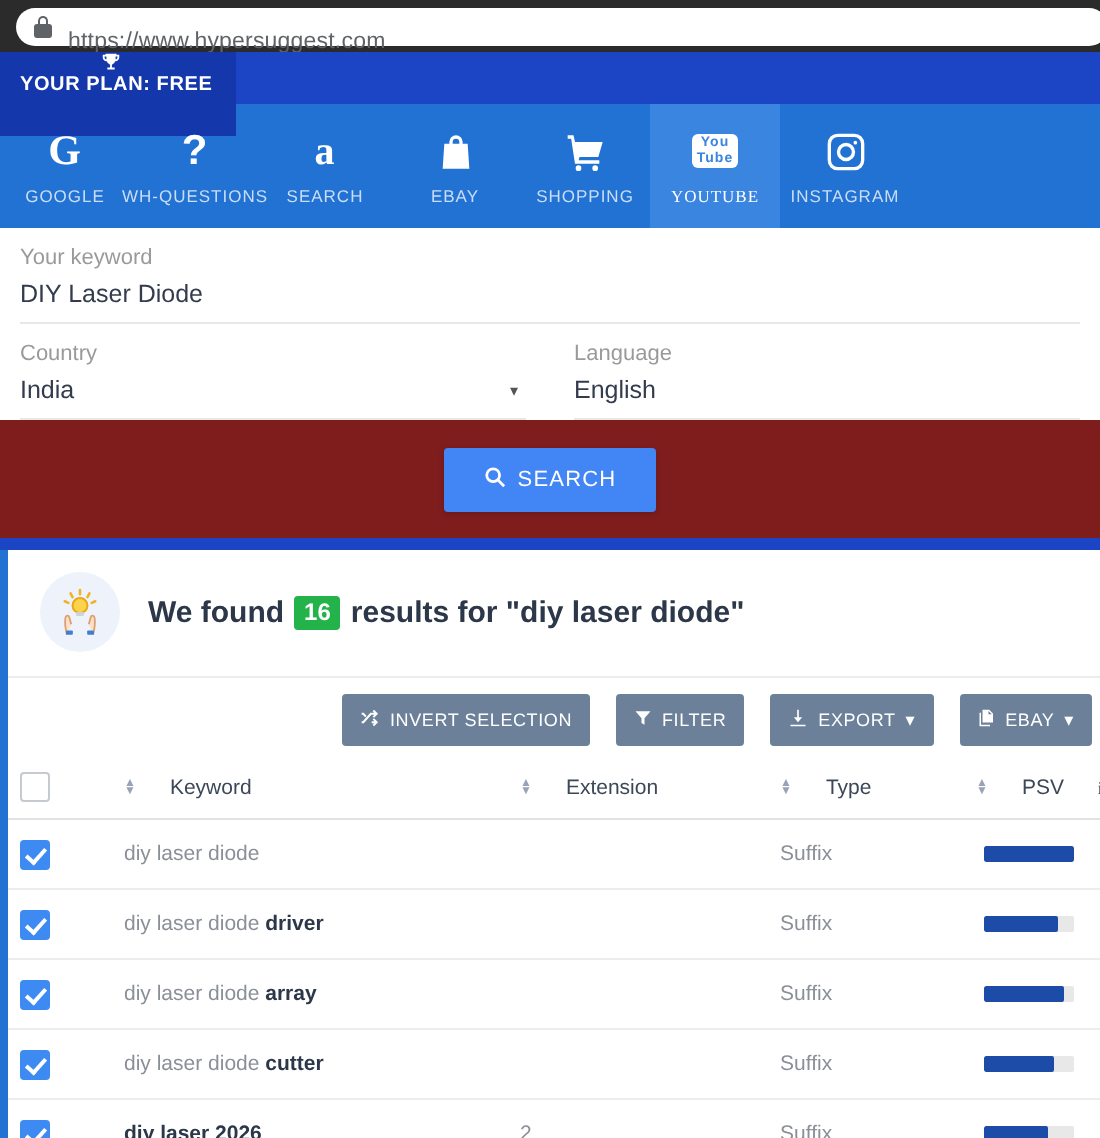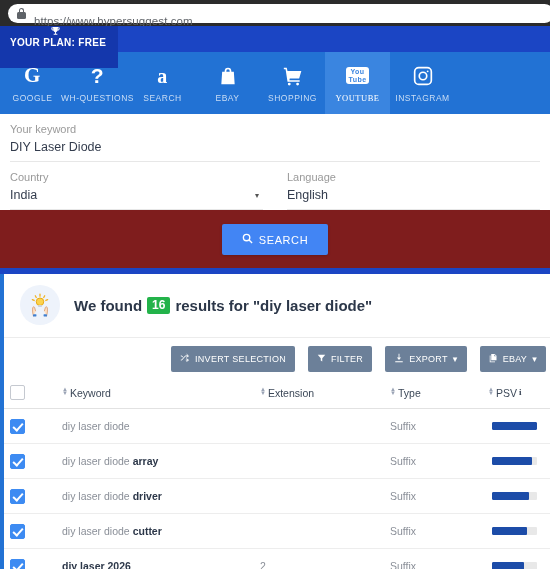--- a/index.html
+++ b/index.html
@@ -342,22 +342,22 @@
     vertical-align: middle;
   }
   .col-check { width: 62px; }
   .col-keyword { width: 198px; }
   .col-ext { width: 130px; }
   .col-type { width: 98px; }
   .col-psv { width: 62px; }
 
   .th-inner {
     display: flex;
-    align-items: flex-start;
-    gap: 2px;
+    align-items: center;
+    gap: 17px;
   }
   .sort-caret {
     display: inline-flex;
     flex-direction: column;
     line-height: 4px;
     color: #9aa3b5;
     font-size: 6px;
   }
   .info-i {
     display: inline-block;
@@ -652,39 +652,39 @@
             <td>
               <div class="psv-track" style="background: rgb(232, 232, 232);">
                 <div class="psv-fill" style="width: 100%; background: rgb(28, 76, 168);"></div>
               </div>
             </td>
           </tr>
           <tr>
             <td>
               <div class="cb checked"></div>
             </td>
+            <td class="kw-text">diy laser diode <b>driver</b></td>
+            <td class="ext-cell"></td>
+            <td class="type-cell">Suffix</td>
+            <td>
+              <div class="psv-track" style="background: rgb(232, 232, 232);">
+                <div class="psv-fill" style="width: 82%; background: rgb(28, 76, 168);"></div>
+              </div>
+            </td>
+          </tr>
+          <tr>
+            <td>
+              <div class="cb checked"></div>
+            </td>
             <td class="kw-text">diy laser diode <b>array</b></td>
             <td class="ext-cell"></td>
             <td class="type-cell">Suffix</td>
             <td>
               <div class="psv-track" style="background: rgb(232, 232, 232);">
                 <div class="psv-fill" style="width: 88%; background: rgb(28, 76, 168);"></div>
-              </div>
-            </td>
-          </tr>
-          <tr>
-            <td>
-              <div class="cb checked"></div>
-            </td>
-            <td class="kw-text">diy laser diode <b>driver</b></td>
-            <td class="ext-cell"></td>
-            <td class="type-cell">Suffix</td>
-            <td>
-              <div class="psv-track" style="background: rgb(232, 232, 232);">
-                <div class="psv-fill" style="width: 82%; background: rgb(28, 76, 168);"></div>
               </div>
             </td>
           </tr>
           <tr>
             <td>
               <div class="cb checked"></div>
             </td>
             <td class="kw-text">diy laser diode <b>cutter</b></td>
             <td class="ext-cell"></td>
             <td class="type-cell">Suffix</td>

